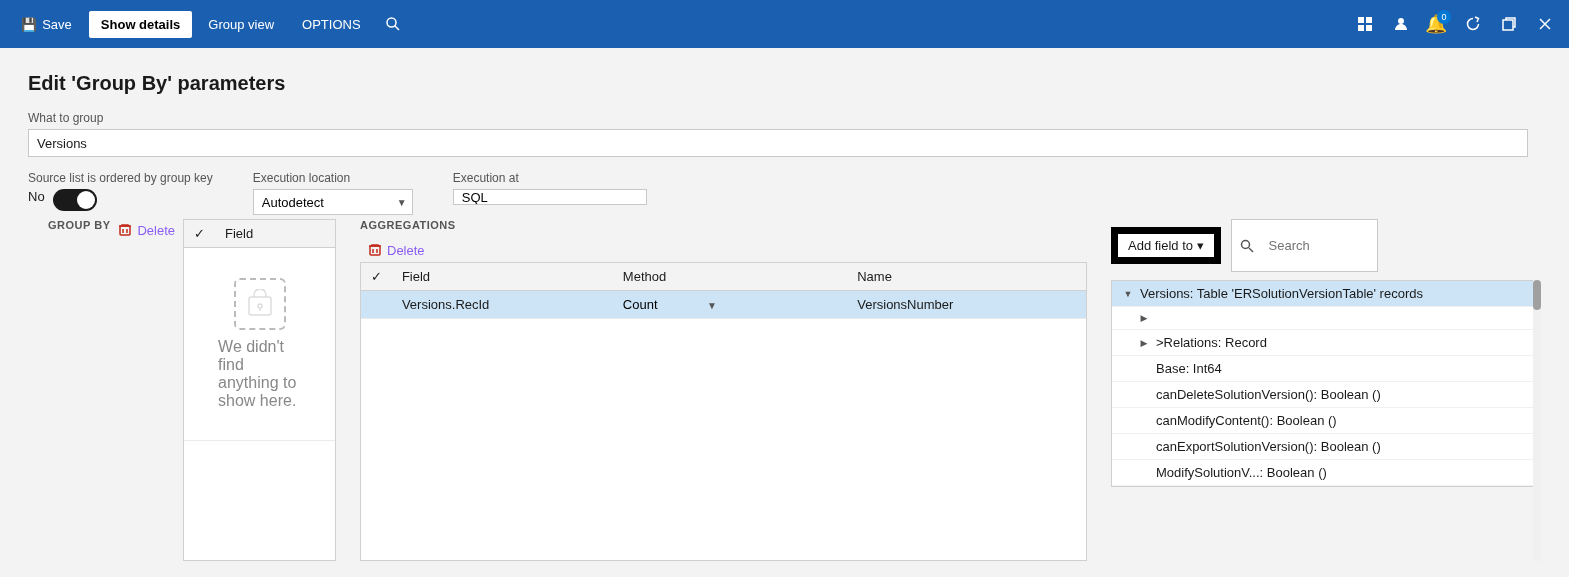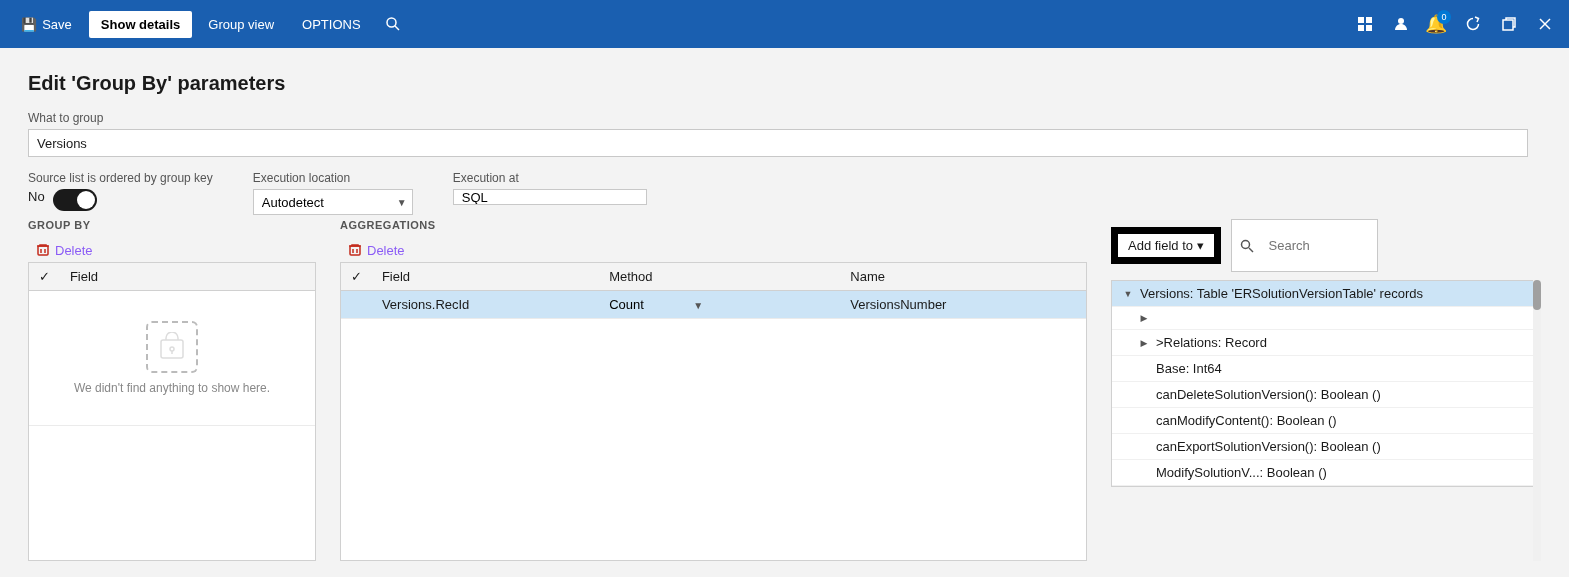--- a/index.html
+++ b/index.html
@@ -191,22 +191,21 @@
     .panel-table tr.selected td { background: #cce4f6; }
     .check-col { width: 30px; }
 
     .empty-state {
       display: flex;
       flex-direction: column;
       align-items: center;
       justify-content: center;
       padding: 24px;
       color: #888;
-      font-size: 12px;
-      text-align: center;
+      font-size: 16px;
     }
     .empty-icon {
       width: 52px; height: 52px;
       border: 2px dashed #bbb;
       border-radius: 6px;
       display: flex; align-items: center; justify-content: center;
       margin-bottom: 8px;
       position: relative;
     }
     .empty-icon svg { opacity: 0.4; }
@@ -394,21 +393,21 @@
       </div>
     </div>
     <div class="option-group">
       <div class="option-label">Execution at</div>
       <input class="text-field" type="text" value="SQL" style="">
     </div>
   </div>
 
   <div class="panels-row">
 
-    <div style="display:flex; flex-direction:column; margin-right:24px; width:288px;">
+    <div style="display:flex; flex-direction:row; margin-right:24px; width:288px;margin-left:20px;">
       <div class="section-header">GROUP BY</div>
       <button class="delete-btn">
         <svg width="14" height="14" viewBox="0 0 14 14" fill="none" stroke="#c42b1c" stroke-width="1.5">
             <polyline points="1,3 13,3"></polyline>
             <path d="M4 3V2h6v1"></path>
             <rect x="2" y="3" width="10" height="9" rx="1"></rect>
             <line x1="5" y1="6" x2="5" y2="10"></line>
             <line x1="9" y1="6" x2="9" y2="10"></line>
           </svg>
         <span>Delete</span>

